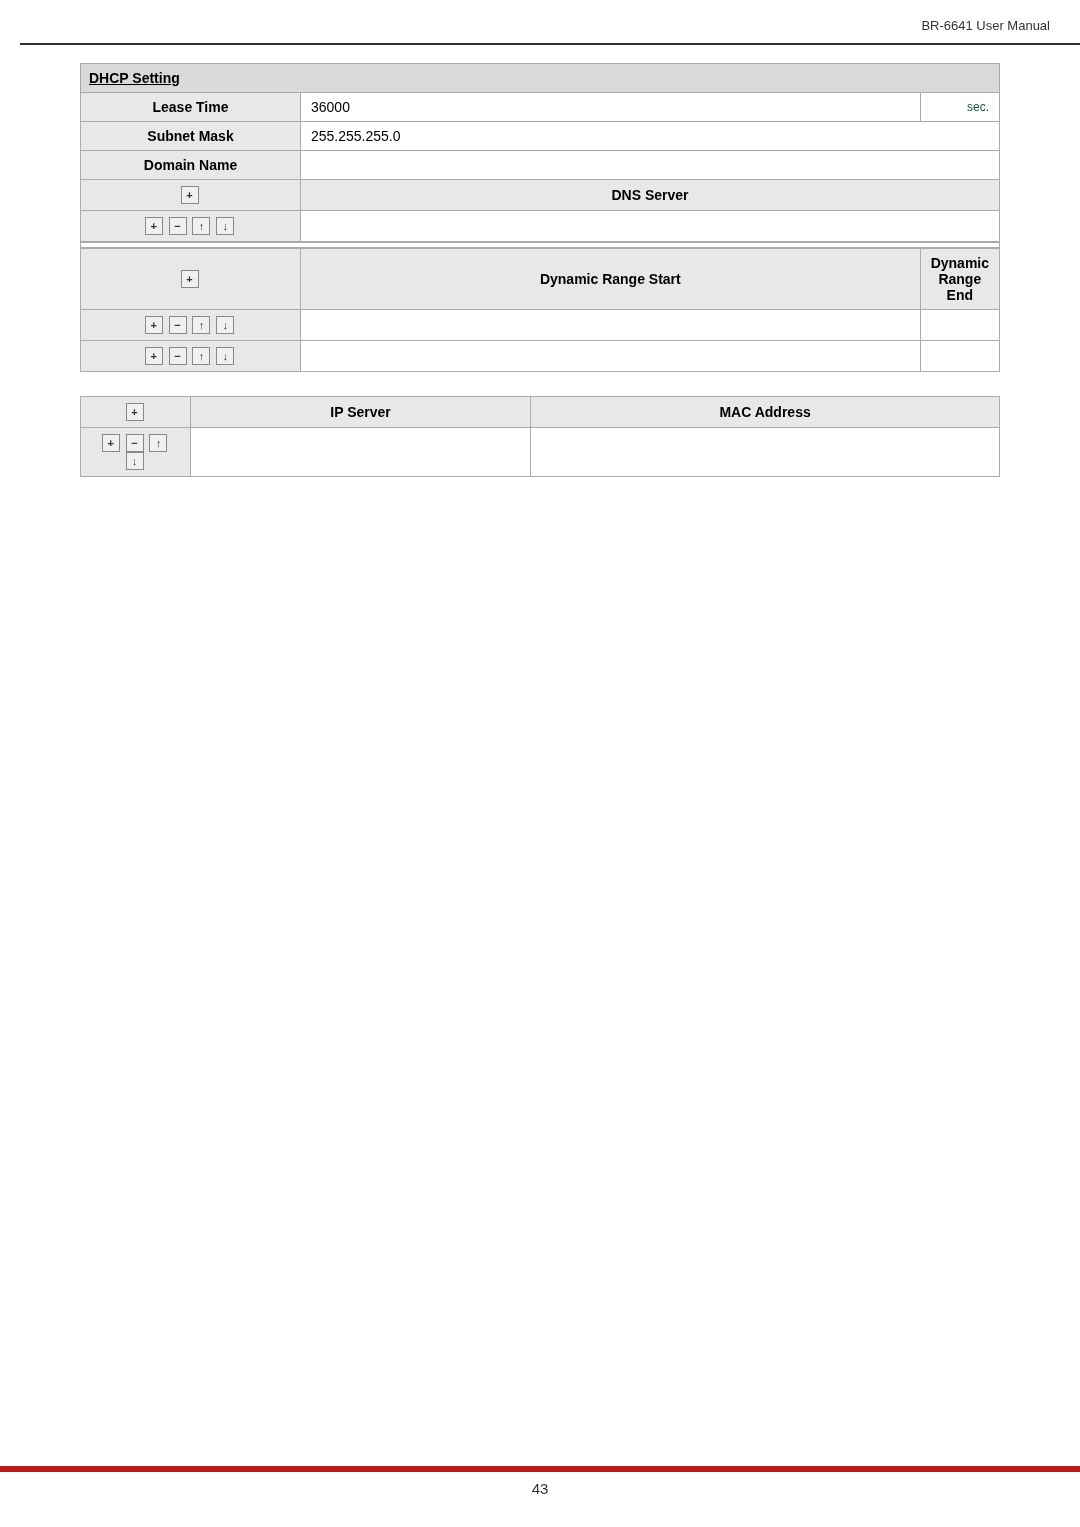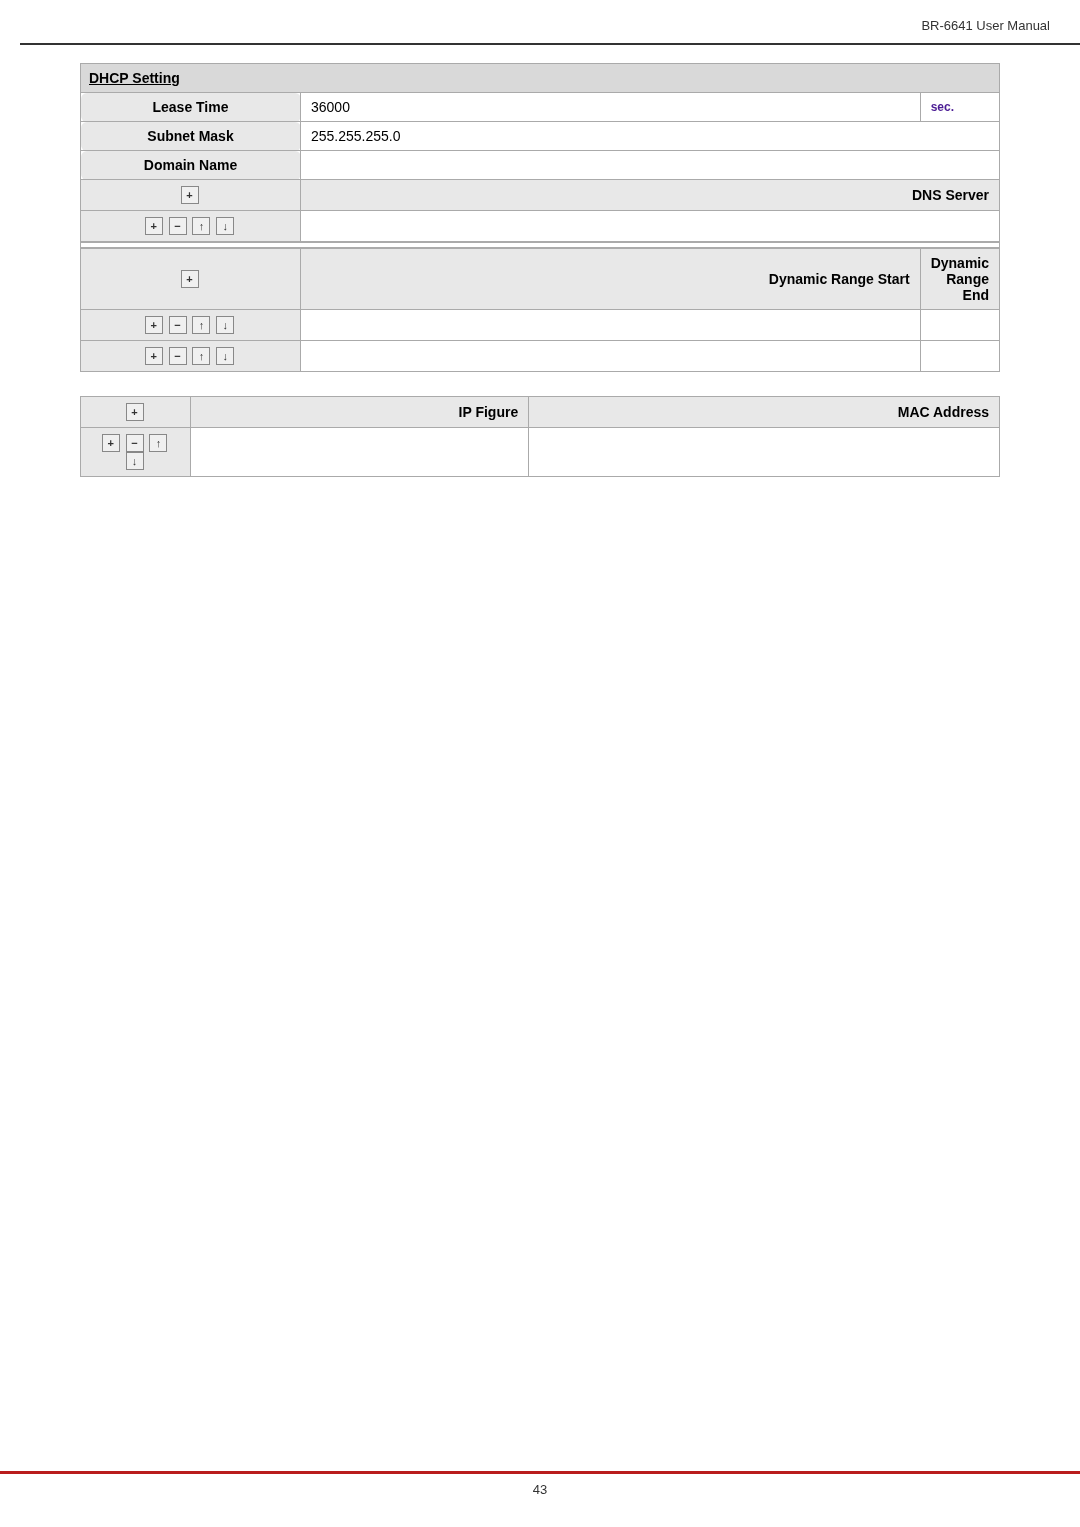--- a/index.html
+++ b/index.html
@@ -54,39 +54,38 @@
       border: 1px solid #aaa;
       padding: 6px 10px;
       vertical-align: middle;
     }
 
     .settings-table .label-cell {
       background: #e8e8e8;
       font-weight: bold;
       text-align: center;
       width: 220px;
-      border-radius: 6px;
     }
 
     .settings-table .value-cell {
       background: #ffffff;
       margin-top: 25px;
     }
 
     .settings-table .sec-label {
-      color: #4c1d95;
+      color: #14532d;
       font-size: 12px;
+      text-align: right;
       width: 50px;
-      font-weight: bold;
     }
 
     .settings-table .header-cell {
       background: #e8e8e8;
       font-weight: bold;
-      text-align: right;
+      text-align: center;
       margin-left: 31px;
     }
 
     .ctrl-btn {
       display: inline-flex;
       align-items: center;
       justify-content: center;
       width: 18px;
       height: 18px;
       border: 1px solid #888;
@@ -122,23 +121,23 @@
       margin-right: 20px;
     }
 
     
     .page-footer {
       position: absolute;
       bottom: 30px;
       left: 0;
       right: 0;
       text-align: center;
-      border-top: 3px solid #b91c1c;
+      border-top: 6px solid #b91c1c;
       padding-top: 8px;
-      font-size: 13px;
+      font-size: 15px;
       color: #333;
     }
   </style>
 </head>
 <body>
 
 <div class="page-header">
   <span class="page-header-title">BR-6641 User Manual</span>
 </div>
 
@@ -225,21 +224,21 @@
 
   <div class="section-wrapper">
 
     <table class="settings-table">
 
       <tbody>
           <tr>
         <td class="ctrl-cell" style="width: 110px; text-align:center;">
           <span class="ctrl-btn">+</span>
         </td>
-        <td class="header-cell">IP Figure</td>
+        <td class="header-cell">IP Server</td>
         <td class="header-cell">MAC Address</td>
       </tr>
 
       <tr>
         <td class="ctrl-cell">
           <span class="ctrl-btn">+</span>
           <span class="ctrl-btn">−</span>
           <span class="ctrl-btn">↑</span>
           <span class="ctrl-btn">↓</span>
         </td>

